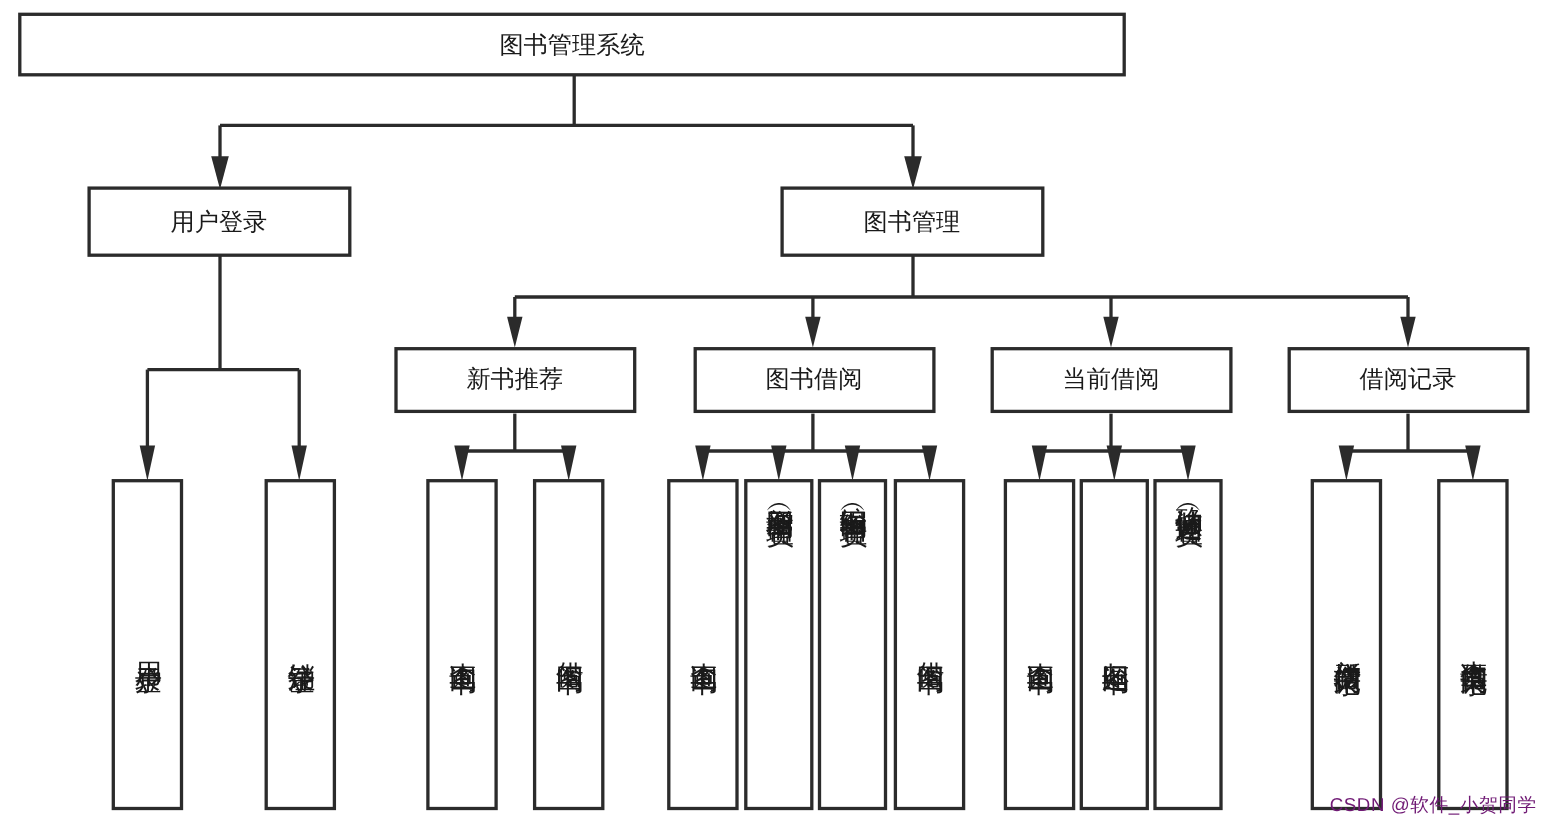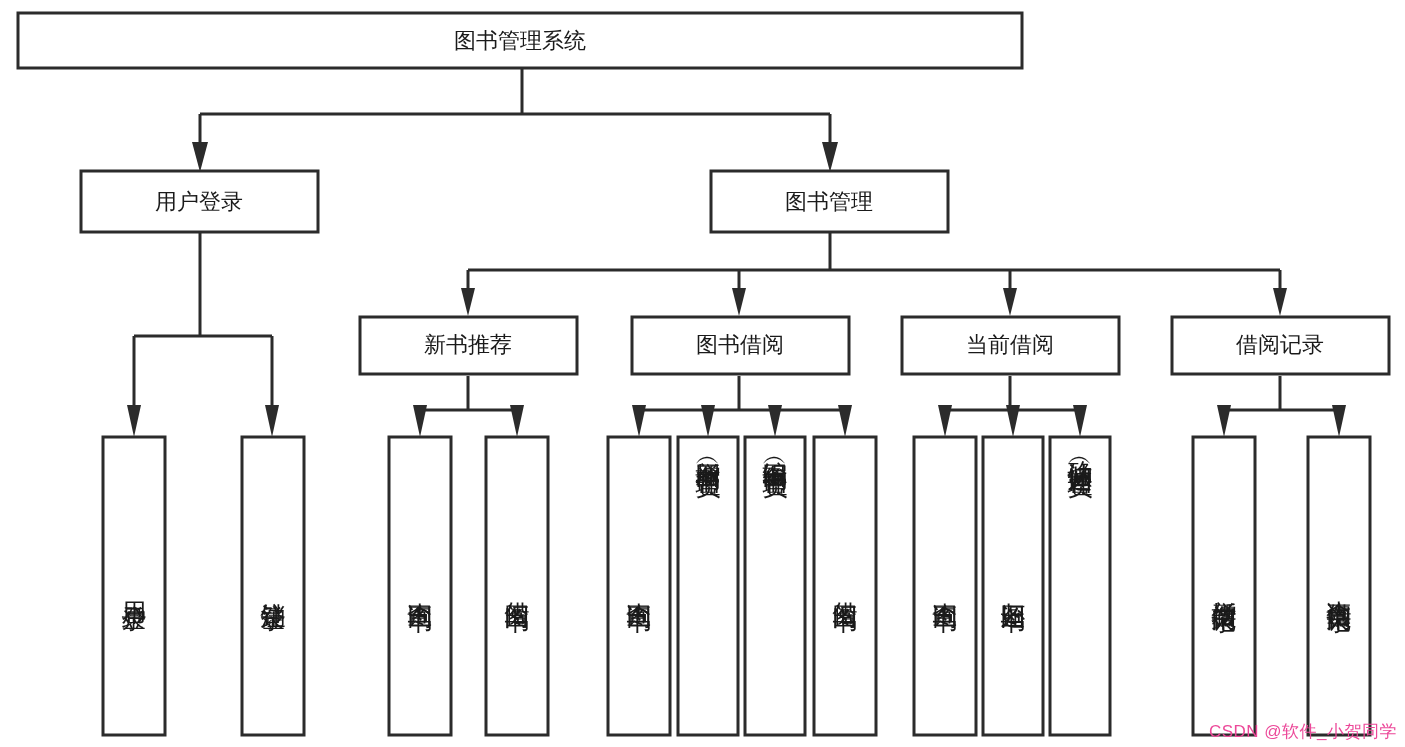--- a/index.html
+++ b/index.html
@@ -64,21 +64,21 @@
     letter-spacing: 2px;
     color: #1a1a1a;
     white-space: nowrap;
   }
   .watermark {
     position: absolute;
     right: 8px;
     bottom: 4px;
     font-family: "Liberation Sans", "DejaVu Sans", sans-serif;
     font-size: 17px;
-    color: #ec4899;
+    color: #701a75;
     letter-spacing: 0.5px;
     white-space: nowrap;
   }
 </style>
 </head>
 <body>
 
 <div id="diagram-root">
 
   <svg class="diagram-canvas" viewBox="0 0 1405 747" xmlns="http://www.w3.org/2000/svg">

